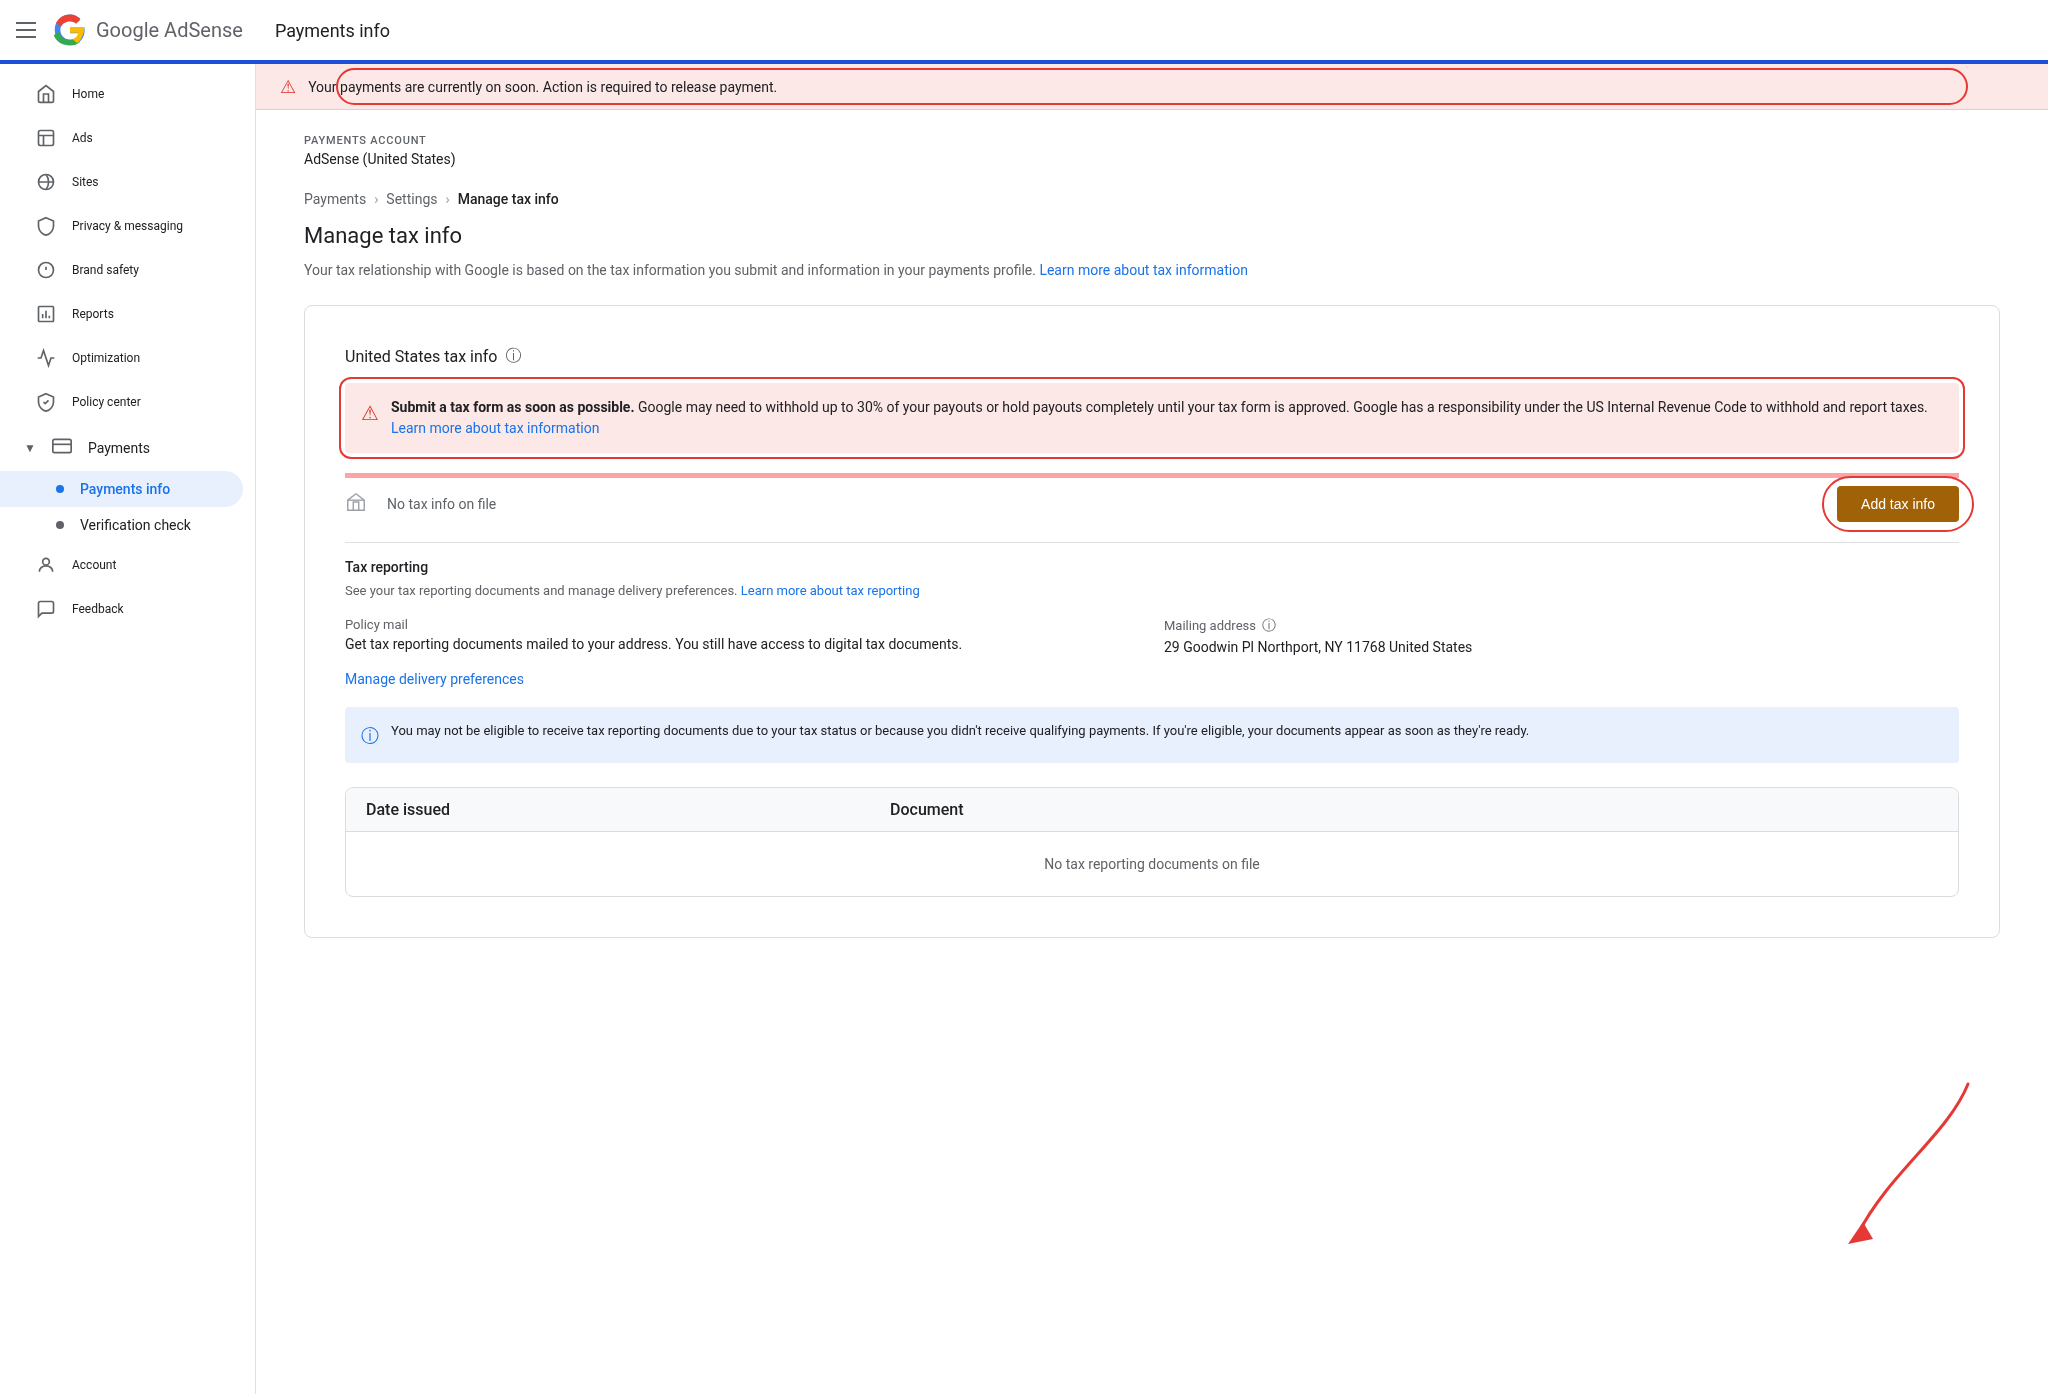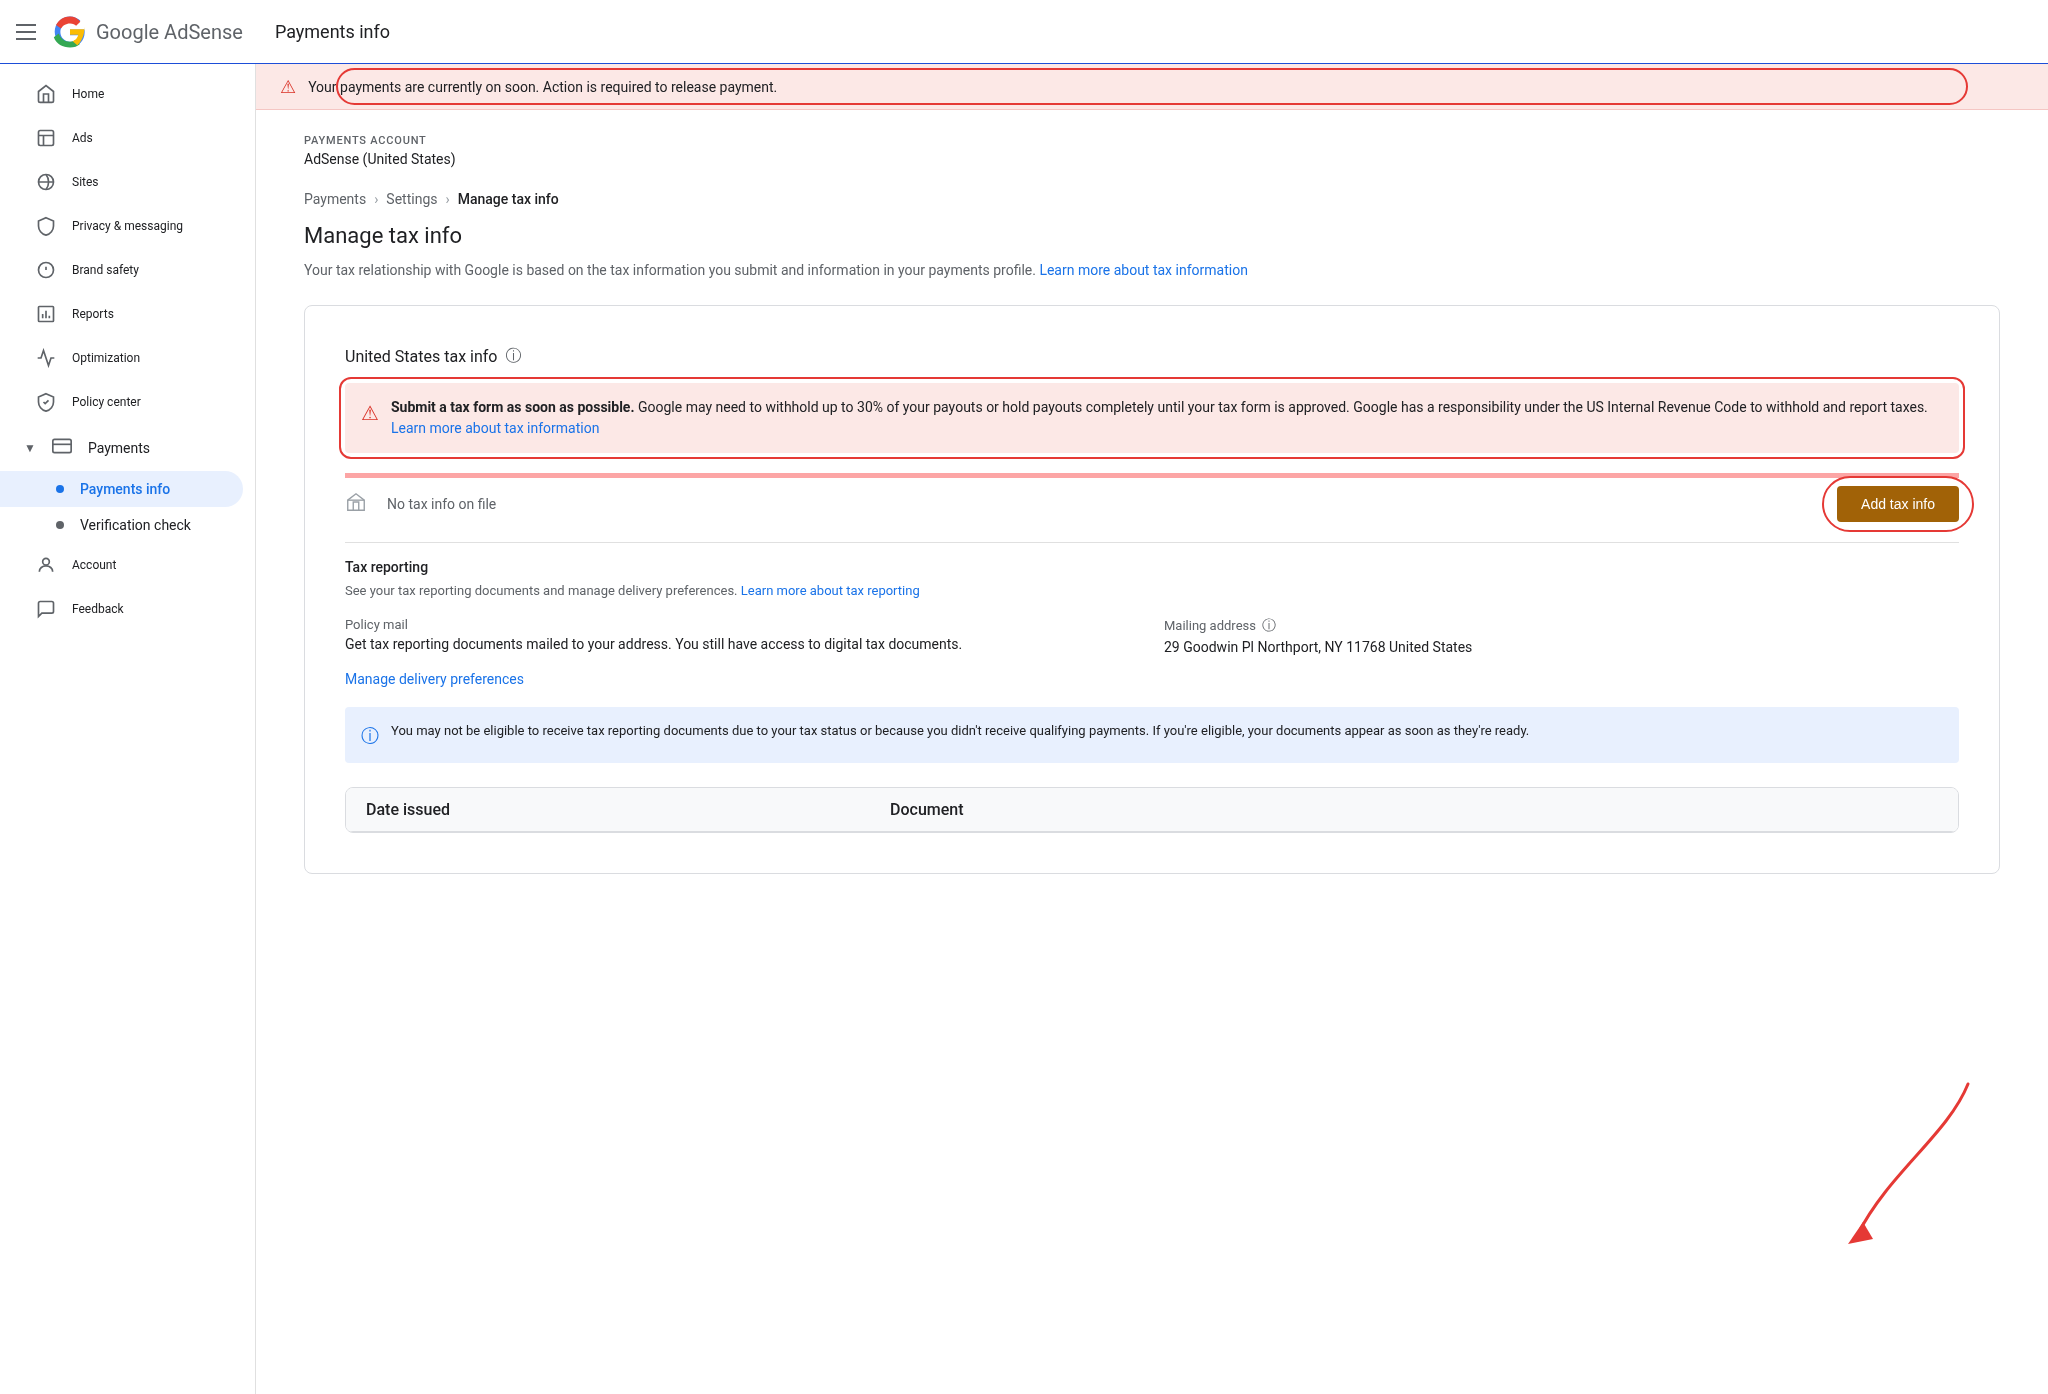--- a/index.html
+++ b/index.html
@@ -4,21 +4,21 @@
   <style>
     * { box-sizing: border-box; margin: 0; padding: 0; }
     body { font-family: 'Google Sans', Roboto, Arial, sans-serif; font-size: 14px; color: #202124; background: #fff; display: flex; flex-direction: column; height: 100vh; overflow: hidden; }
 
     
     .top-header {
       display: flex;
       align-items: center;
       padding: 0 16px;
       height: 64px;
-      border-bottom: 1px solid #1d4ed8;
+      border-bottom: 4px solid #1d4ed8;
       flex-shrink: 0;
       background: #fff;
       z-index: 10;
     }
     .menu-icon { cursor: pointer; margin-right: 16px; display: flex; flex-direction: column; gap: 5px; }
     .menu-icon span { display: block; width: 20px; height: 2px; background: #5f6368; }
     .logo-area { display: flex; align-items: center; gap: 8px; margin-right: 24px; }
     .google-logo { width: 36px; height: 36px; }
     .adsense-text { font-size: 20px; color: #5f6368; font-weight: 400; }
     .header-title { font-size: 18px; color: #202124; font-weight: 400; margin-left: 8px; }
@@ -416,20 +416,21 @@
               <span class="info-box-icon">ⓘ</span>
               <span>You may not be eligible to receive tax reporting documents due to your tax status or because you didn't receive qualifying payments. If you're eligible, your documents appear as soon as they're ready.</span>
             </div>
 
             
             <div class="tax-table">
               <div class="tax-table-header">
                 <span class="tax-table-col date">Date issued</span>
                 <span class="tax-table-col doc">Document</span>
               </div>
+              <div class="tax-table-empty">No tax reporting documents on file</div>
             </div>
           </div>
         </div>
 
       </div>
     </div>
 
     <svg style="position:absolute; bottom:120px; right:60px; pointer-events:none; z-index:100;" width="160" height="200" viewBox="0 0 160 200">
       <path d="M140 10 C120 60, 60 100, 30 160" stroke="#e53935" stroke-width="3" fill="none" stroke-linecap="round"></path>
       <polygon points="20,170 35,148 45,165" fill="#e53935"></polygon>

